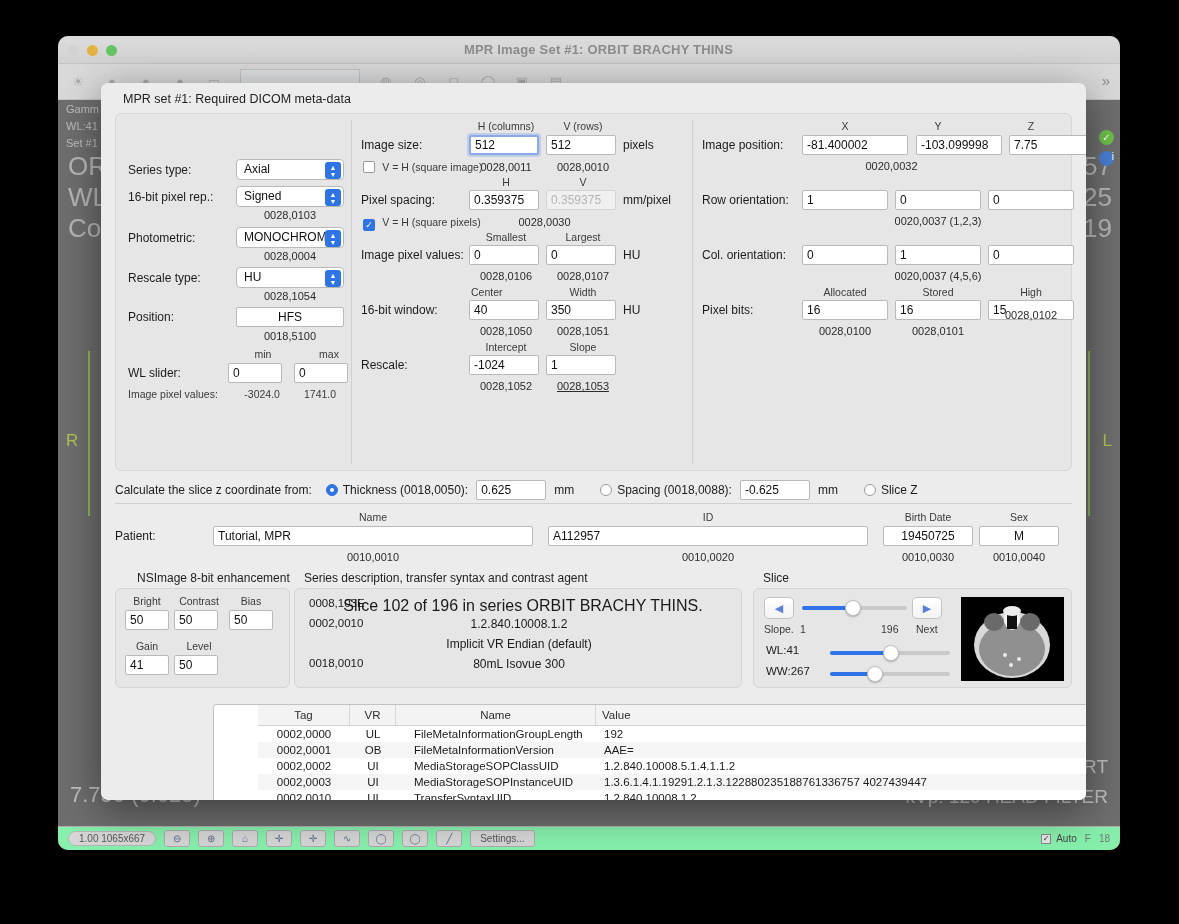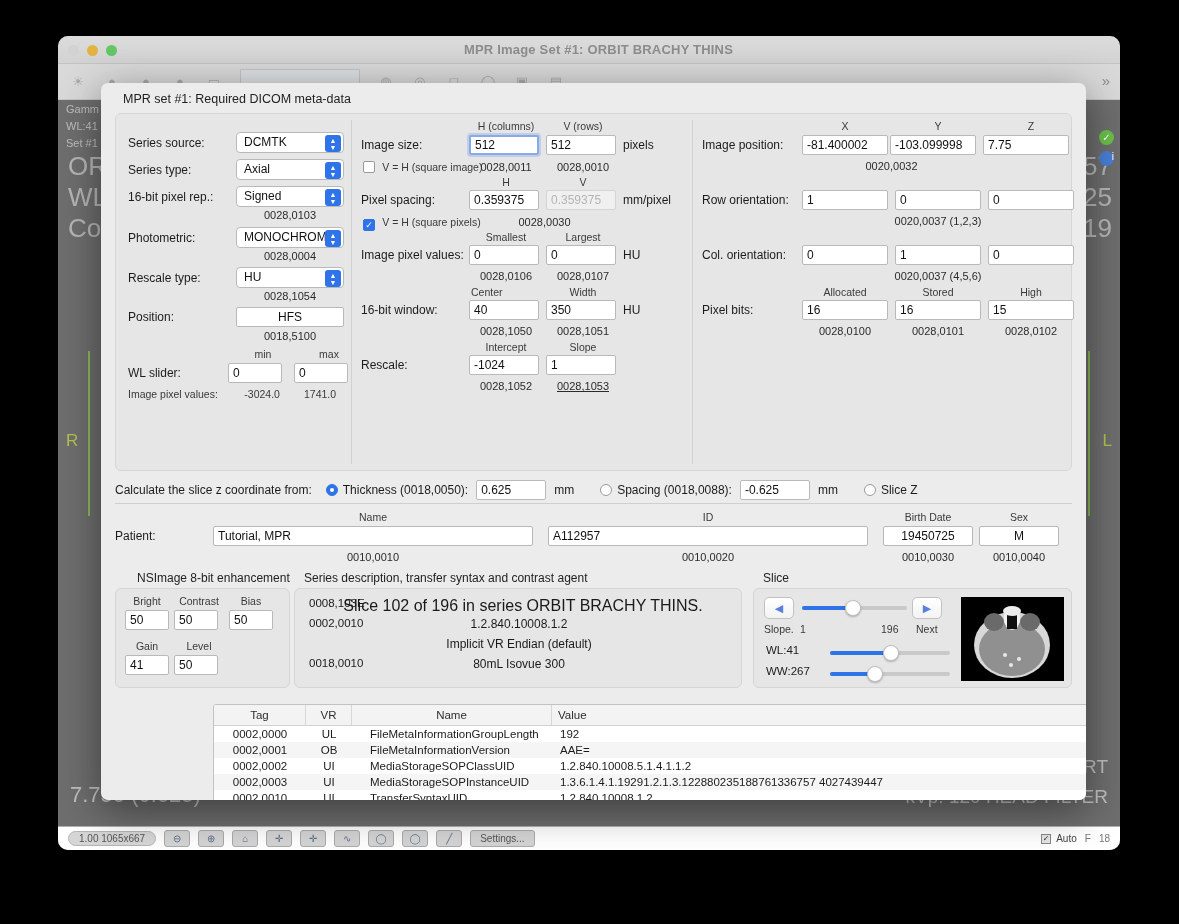--- a/index.html
+++ b/index.html
@@ -50,21 +50,21 @@
   .bg-zslice { position: absolute; left: 12px; bottom: 42px; font-size: 22px; color: #cfcfcf; opacity: .85; }
   .bg-kvp { position: absolute; right: 12px; bottom: 42px; font-size: 19px; color: #cfcfcf; opacity: .85; }
   .bg-rt { position: absolute; right: 12px; bottom: 72px; font-size: 19px; color: #cfcfcf; opacity: .85; }
   .bg-marker-R { position: absolute; left: 8px; top: 330px; color: #b3c24f; font-size: 17px; }
   .bg-marker-L { position: absolute; right: 8px; top: 330px; color: #b3c24f; font-size: 17px; }
   .bg-green-line-l { position: absolute; left: 30px; top: 250px; width: 2px; height: 165px; background: #8fbf55; opacity: .9; }
   .bg-green-line-r { position: absolute; right: 30px; top: 250px; width: 2px; height: 165px; background: #8fbf55; opacity: .9; }
 
   .bg-statusbar {
     position: absolute; left: 0; right: 0; bottom: 0; height: 24px;
-    background: #ffffff; border-top: 1px solid #b0b0b0;
+    background: #86efac; border-top: 1px solid #b0b0b0;
     display: flex; align-items: center; gap: 8px; padding: 0 10px; text-align: center;
   }
   .bg-zoomfield { font-size: 10px; color: #555; background: #d6d6d6;
     border: 1px solid #b5b5b5; border-radius: 9px; padding: 1px 10px; }
   .bg-tb-btn { width: 26px; height: 17px; border: 1px solid #aaa; border-radius: 3px;
     background: #d4d4d4; display:flex; align-items:center; justify-content:center;
     font-size: 10px; color: #5a6d8a; }
   .bg-settings { font-size: 10px; color: #555; background: #d4d4d4; border: 1px solid #aaa;
     border-radius: 3px; padding: 2px 9px; }
   .bg-auto { margin-left: auto; font-size: 10px; color: #444; display: flex; align-items: center; gap: 5px; }
@@ -243,30 +243,20 @@
     </div>
   </div>
 
   <div class="sheet">
     <div class="sheet-title">MPR set #1: Required DICOM meta-data</div>
 
     <div class="top-group">
       <div class="vdiv" style="left:235px;"></div>
       <div class="vdiv" style="left:576px;"></div>
 
-      <div class="row" style="left:12px; top:18px; width:220px;">
-        <div class="lbl" style="width:108px;">Series source:</div>
-        <div class="popup" style="width:108px;">
-          <span>DCMTK</span>
-          <span class="arrows">
-              <span>▲</span>
-              <span>▼</span>
-            </span>
-        </div>
-      </div>
 
       <div class="row" style="left:12px; top:45px; width:220px;">
         <div class="lbl" style="width:108px;">Series type:</div>
         <div class="popup" style="width:108px;">
           <span>Axial</span>
           <span class="arrows">
               <span>▲</span>
               <span>▼</span>
             </span>
         </div>
@@ -394,21 +384,21 @@
       </div>
       <div class="tag" style="position:absolute;left:355px;top:266px;width:70px;">0028,1052</div>
       <div class="tag" style="position:absolute;left:432px;top:266px;width:70px;text-decoration:underline;">0028,1053</div>
 
       <div class="lbl-small" style="position:absolute;left:686px;top:6px;width:86px;text-align:center;">X</div>
       <div class="lbl-small" style="position:absolute;left:779px;top:6px;width:86px;text-align:center;">Y</div>
       <div class="lbl-small" style="position:absolute;left:872px;top:6px;width:86px;text-align:center;">Z</div>
 
       <div class="row" style="left:586px; top:21px;">
         <div class="lbl" style="width:100px;">Image position:</div>
-        <input class="tf" style="width: 86px; margin-right: 2px;" readonly="" value="-81.400002">
+        <input class="tf" style="width: 106px; margin-right: 8px;" readonly="" value="-81.400002">
         <input class="tf" style="width: 86px; margin-right: 7px;" readonly="" value="-103.099998">
         <input class="tf" style="width: 86px;" readonly="" value="7.75">
       </div>
       <div class="tag" style="position:absolute;left:686px;top:46px;width:179px;">0020,0032</div>
 
       <div class="row" style="left:586px; top:76px;">
         <div class="lbl" style="width:100px;">Row orientation:</div>
         <input class="tf" style="width: 86px; margin-right: 7px;" readonly="" value="1">
         <input class="tf" style="width: 86px; margin-right: 7px;" readonly="" value="0">
         <input class="tf" style="width: 86px;" readonly="" value="0">
@@ -428,21 +418,21 @@
       <div class="lbl-small" style="position:absolute;left:872px;top:172px;width:86px;text-align:center;">High</div>
 
       <div class="row" style="left:586px; top:186px;">
         <div class="lbl" style="width:100px;">Pixel bits:</div>
         <input class="tf" style="width: 86px; margin-right: 7px;" readonly="" value="16">
         <input class="tf" style="width: 86px; margin-right: 7px;" readonly="" value="16">
         <input class="tf" style="width: 86px;" readonly="" value="15">
       </div>
       <div class="tag" style="position:absolute;left:686px;top:211px;width:86px;">0028,0100</div>
       <div class="tag" style="position:absolute;left:779px;top:211px;width:86px;">0028,0101</div>
-      <div class="tag" style="position:absolute;left:872px;top:211px;width:86px;">0028,0102</div>
+      <div class="tag" style="position:absolute;left:872px;top:195px;width:86px;">0028,0102</div>
     </div>
 
     <div class="zrow">
       <div class="lbl">Calculate the slice z coordinate from:</div>
       <div style="display:flex;align-items:center;gap:5px;margin-left:6px;">
         <span class="radio on"></span>
         <span class="lbl">Thickness (0018,0050):</span>
       </div>
       <input class="tf" style="width: 70px;" readonly="" value="0.625">
       <span class="lbl">mm</span>
@@ -536,21 +526,21 @@
           <ellipse cx="51" cy="22" rx="8" ry="11" fill="#f2f2f2"></ellipse>
           <rect x="46" y="14" width="10" height="18" fill="#111"></rect>
           <ellipse cx="51" cy="14" rx="9" ry="5" fill="#ededed"></ellipse>
           <circle cx="44" cy="58" r="2" fill="#e8e8e8"></circle>
           <circle cx="58" cy="62" r="2" fill="#e8e8e8"></circle>
           <circle cx="50" cy="68" r="2" fill="#e8e8e8"></circle>
         </svg>
       </div>
     </div>
 
-    <div class="table-wrap" style="left:112px;top:621px;width:958px;height:139px;">
+    <div class="table-wrap" style="left:112px;top:621px;width:958px;height:139px;padding-left:44px;">
       <div class="thead">
         <div class="c-tag">Tag</div>
         <div class="c-vr">VR</div>
         <div class="c-name">Name</div>
         <div class="c-val">Value</div>
       </div>
       <div id="table-body">
           <div class="trow">
             <div class="c-tag">0002,0000</div>
             <div class="c-vr">UL</div>

